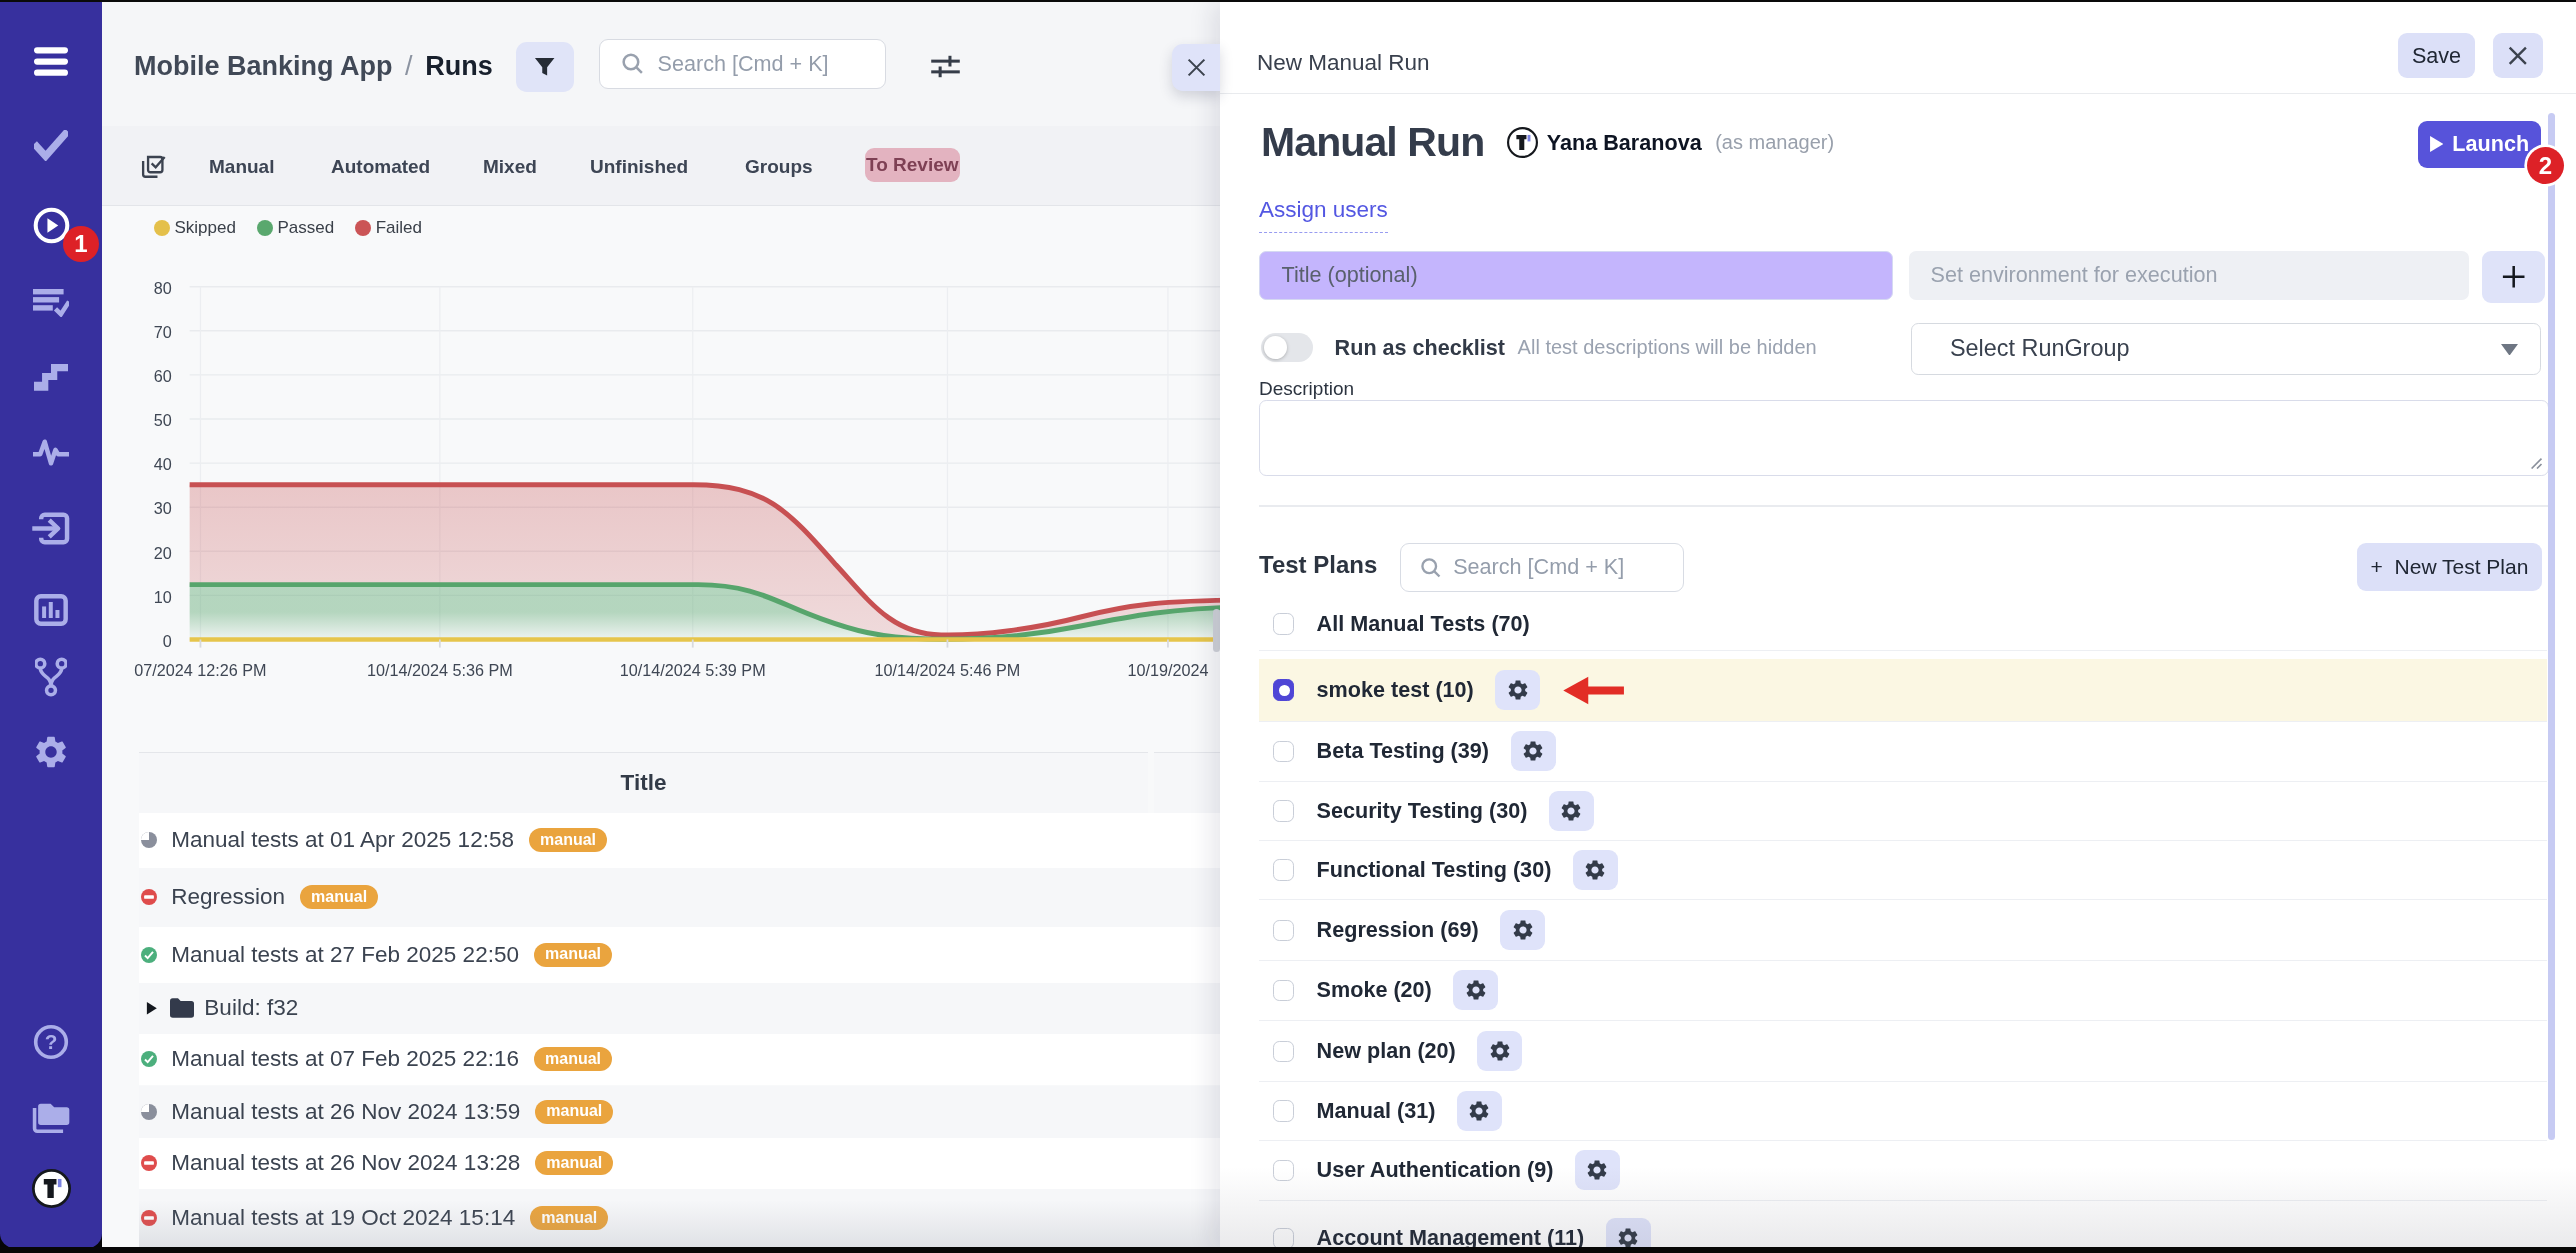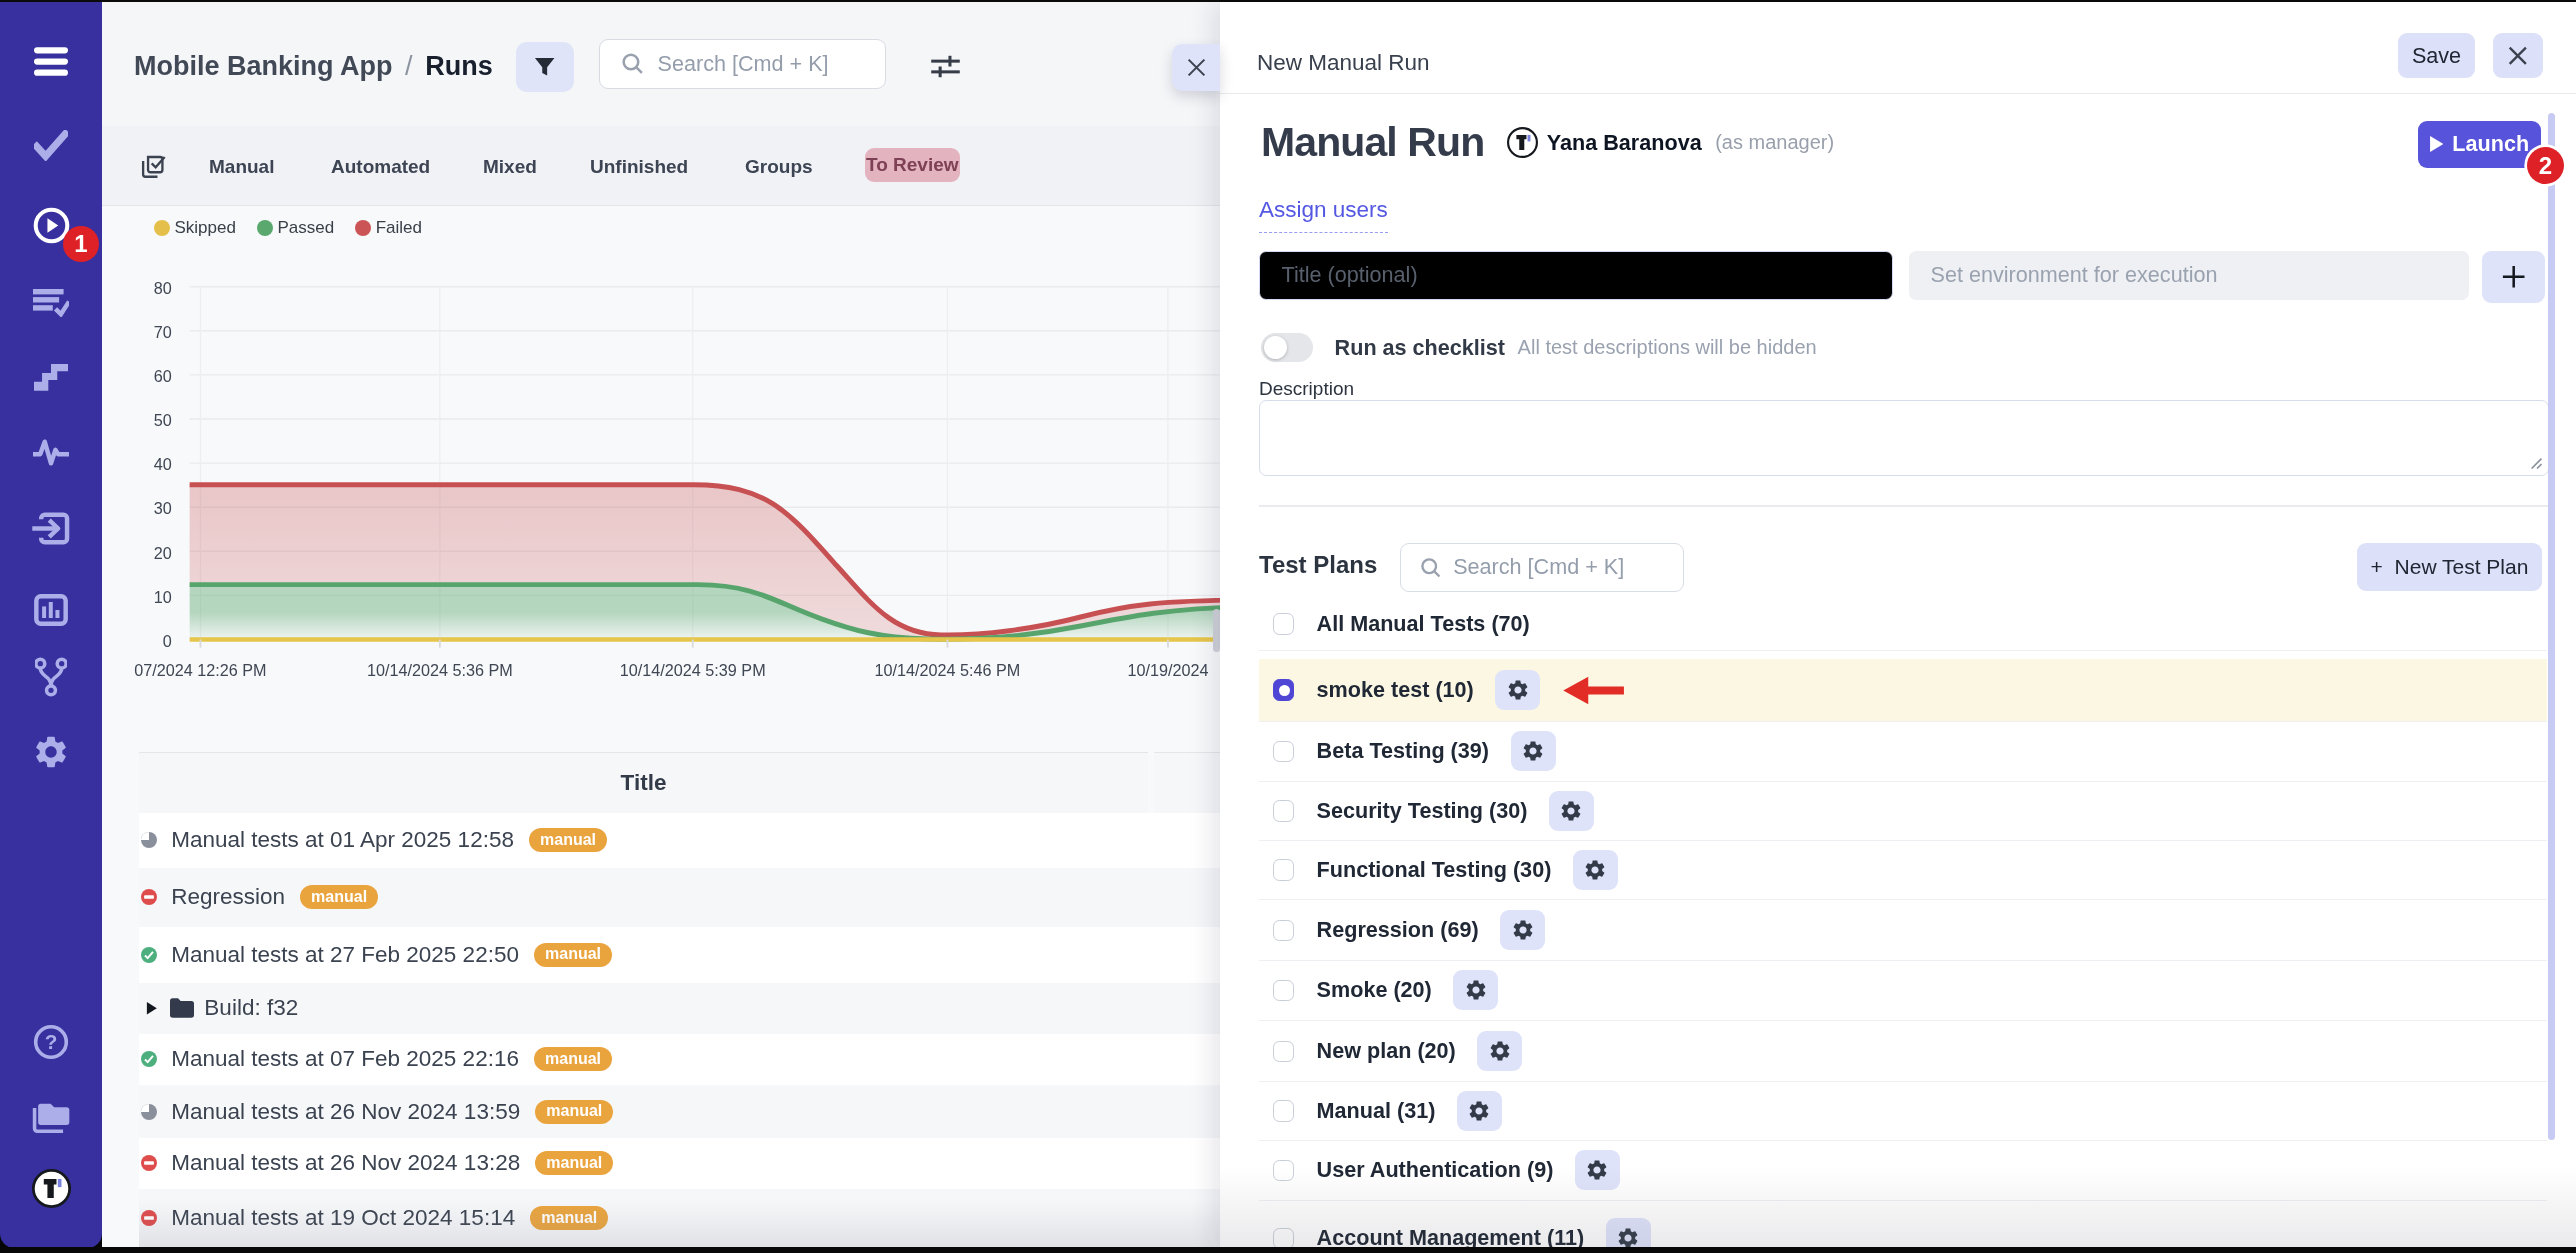--- a/index.html
+++ b/index.html
@@ -363,35 +363,40 @@
       <span style="margin-left:13.5px;font-size:20px;color:#99a0ac;">(as manager)</span>
     </div>
     <div class="abs" style="left:1198px;top:119px;width:123px;height:47px;background:#5753da;border-radius:9px;display:flex;align-items:center;justify-content:center;color:#fff;font-size:21.6px;font-weight:700;">
       <svg style="margin-right:9px;" width="13.5" height="16" viewBox="0 0 15 18">
           <path d="M0 0 L15 9 L0 18 Z" fill="#fff"></path>
         </svg>Launch
     </div>
 
     <div class="abs" style="left:39px;top:195px;font-size:22.5px;color:#5357e2;padding-bottom:9px;border-bottom:1.8px dashed #989cf0;">Assign users</div>
 
-    <div class="input" style="left:39px;top:249px;width:634px;height:49px;background:#000000;border:1.8px solid #d5d9f2;color:#59606d;font-size:21.6px;padding-left:21.6px;">Title (optional)</div>
+    <div class="input" style="left:39px;top:249px;width:634px;height:49px;background:#c4b5fd;border:1.8px solid #d5d9f2;color:#59606d;font-size:21.6px;padding-left:21.6px;">Title (optional)</div>
     <div class="input" style="left:689px;top:249px;width:560px;height:49px;background:#eef0f4;color:#9aa2af;font-size:21.6px;padding-left:21.6px;">Set environment for execution</div>
     <div class="btn-light" style="left:1262px;top:249px;width:63px;height:52px;background:#dfe3f9;">
       <svg width="23.4" height="23.4" viewBox="0 0 26 26">
           <path d="M13 1 V25 M1 13 H25" stroke="#14181f" stroke-width="2.8"></path>
         </svg>
     </div>
 
     <div class="abs" style="left:41px;top:321px;height:50px;display:flex;align-items:center;">
       <div style="position:relative;width:52px;height:29px;background:#e4e6ea;border-radius:14.4px;">
         <div style="position:absolute;left:2.7px;top:2.7px;width:23.4px;height:23.4px;border-radius:50%;background:#fff;box-shadow:0 0.9px 3.6px rgba(0,0,0,.25);"></div>
       </div>
       <span style="margin-left:21.6px;font-size:21.6px;font-weight:700;color:#323a47;">Run as checklist</span>
       <span style="margin-left:12.6px;font-size:20px;color:#9aa2b0;">All test descriptions will be hidden</span>
     </div>
+    <div class="abs" style="left:691px;top:321px;width:630px;height:52px;background:#fff;border:1.8px solid #d6dae0;border-radius:7.2px;display:flex;align-items:center;font-size:23.4px;color:#39414e;padding-left:38px;">Select RunGroup
+      <svg style="position:absolute;right:22.5px;top:20px;" width="17" height="11.7" viewBox="0 0 19 13">
+          <path d="M0 0 H19 L9.5 13 Z" fill="#6e7683"></path>
+        </svg>
+    </div>
 
     <div class="abs" style="left:39px;top:376px;font-size:19px;color:#2c3440;">Description</div>
     <div class="abs" style="left:39px;top:398px;width:1290px;height:76px;background:#fff;border:1.8px solid #d9dcea;border-radius:7.2px;">
       <svg style="position:absolute;right:5.4px;bottom:5.4px;" width="14.4" height="14.4" viewBox="0 0 16 16">
           <path d="M15 4 L4 15 M15 10 L10 15" stroke="#8a909c" stroke-width="1.8"></path>
         </svg>
     </div>
 
     <div class="abs" style="left:39px;top:503px;width:1290px;height:1.8px;background:#e9ebef;"></div>
 

